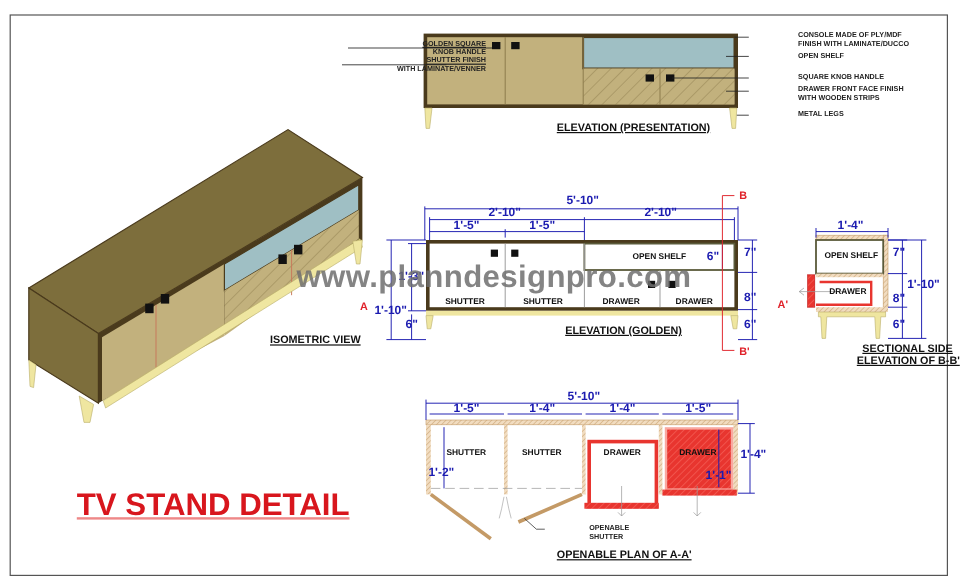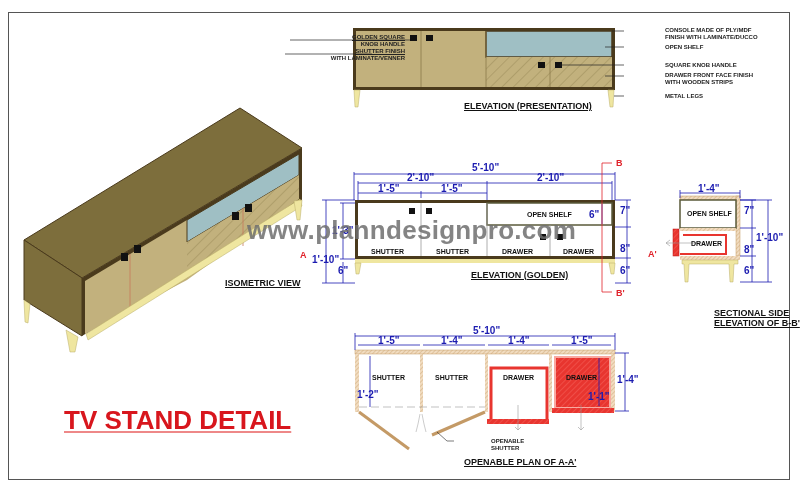--- a/index.html
+++ b/index.html
@@ -259,21 +259,21 @@
 <div class="lbl title-u" style="left:432px;top:270px;">ELEVATION (GOLDEN)</div>
 
 <div class="dim" style="left:698px;top:183px;">1'-4"</div>
 <div class="dim" style="left:744px;top:205px;">7"</div>
 <div class="dim" style="left:744px;top:244px;">8"</div>
 <div class="dim" style="left:744px;top:265px;">6"</div>
 <div class="dim" style="left:756px;top:232px;">1'-10"</div>
 <div class="cell" style="left:687px;top:210px;">OPEN SHELF</div>
 <div class="cell" style="left:691px;top:240px;">DRAWER</div>
 <div class="sec" style="left:648px;top:249px;">A'</div>
-<div class="lbl title-u" style="left:675px;top:308px;text-align:left;width:80px;">
+<div class="lbl title-u" style="left:675px;top:285px;text-align:right;width:80px;">
   <div>SECTIONAL SIDE</div>
   <div>ELEVATION OF B-B'</div>
 </div>
 
 <div class="dim" style="left:473px;top:325px;">5'-10"</div>
 <div class="dim" style="left:378px;top:335px;">1'-5"</div>
 <div class="dim" style="left:441px;top:335px;">1'-4"</div>
 <div class="dim" style="left:508px;top:335px;">1'-4"</div>
 <div class="dim" style="left:571px;top:335px;">1'-5"</div>
 <div class="dim" style="left:617px;top:374px;">1'-4"</div>

